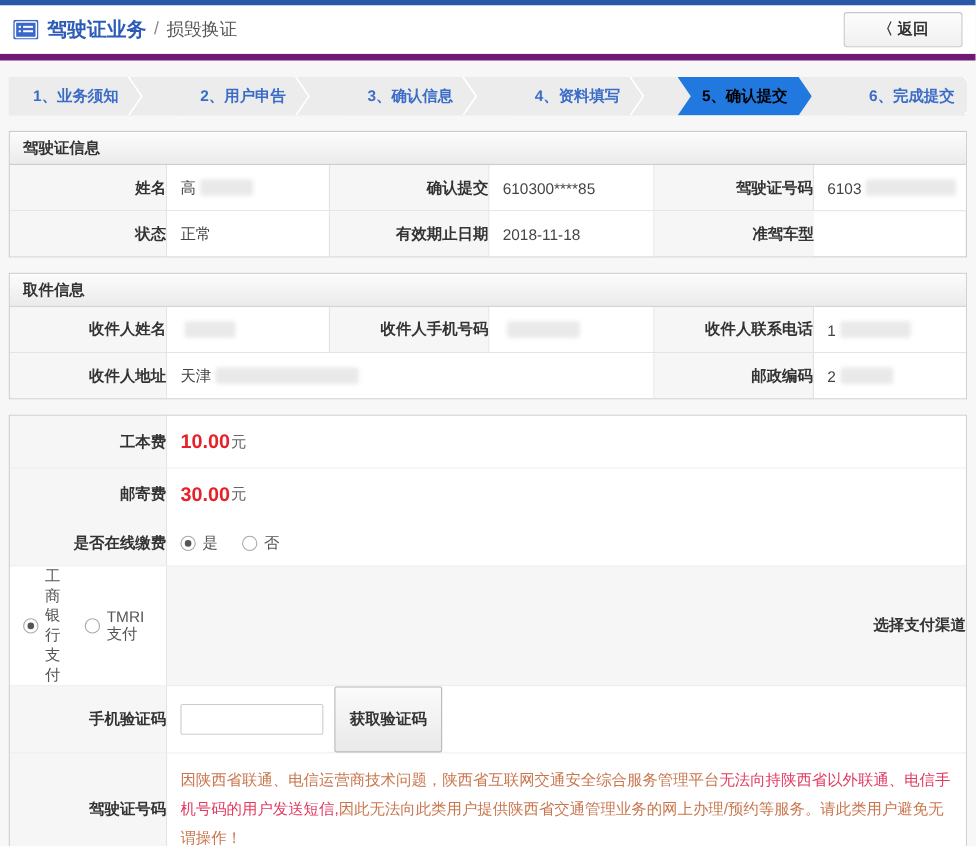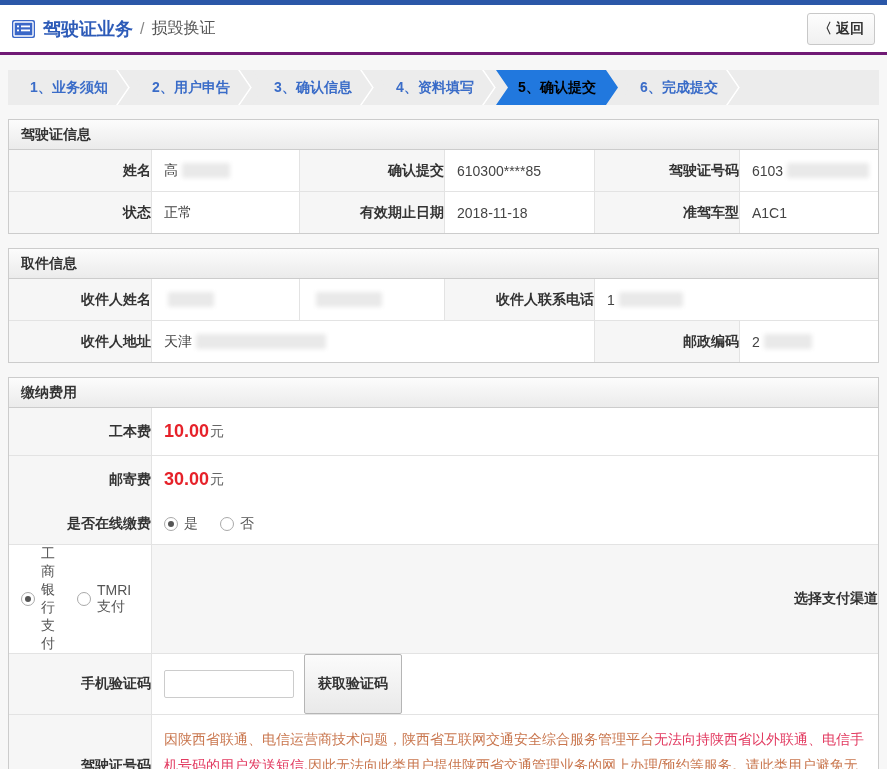--- a/index.html
+++ b/index.html
@@ -11,42 +11,43 @@
     font-size:14px;
   }
   
   .topbar { height:5px; background:#2b57a8; }
   
   .page-header {
     background:#fff;
     height:50px;
     display:flex; align-items:center;
     padding:0 12px;
-    border-bottom:3px solid #701a75;
+    border-bottom:6px solid #701a75;
   }
   .hdr-icon { width:23px; height:18px; margin-right:8px; flex:none; }
   .hdr-title { color:#2d5bb8; font-size:18px; font-weight:bold; }
   .hdr-sep { color:#888; font-size:16px; margin:0 7px; }
   .hdr-sub { color:#555; font-size:16px; }
   .back-btn {
     margin-left:auto;
     border:1px solid #c8c8c8; border-radius:3px;
     background:linear-gradient(#fdfdfd,#f0f0f0);
-    padding:6px 10px;
+    padding:6px 30px;
     font-size:14px; font-weight:bold; color:#333;
     cursor:pointer;
   }
   .back-btn .chev { font-weight:bold; margin-right:4px; }
   
   .step-bar {
     margin:15px 8px 0 8px;
     height:35px;
     background:#ececec;
     display:flex;
     overflow:hidden;
+    gap:30px;
   }
   .step {
     position:relative;
     width:122px; height:35px; line-height:35px;
     text-align:center;
     font-size:14px; font-weight:bold;
     color:#3a6cc8;
     background:#ececec;
     flex:none;
     clip-path:polygon(12px 50%,0 0,calc(100% - 12px) 0,100% 50%,calc(100% - 12px) 100%,0 100%);
@@ -192,35 +193,33 @@
       <div class="grid-row">
         <div class="cell cell-label">状态</div>
         <div class="cell cell-value">
           <span>正常</span>
         </div>
         <div class="cell cell-label">有效期止日期</div>
         <div class="cell cell-value">
           <span>2018-11-18</span>
         </div>
         <div class="cell cell-label">准驾车型</div>
-        <div class="cell cell-value">
-          <span>A1C1</span>
-        </div>
       </div>
     </div>
 </div>
 
 <div class="section">
   <div class="section-title">取件信息</div>
   <div id="pickup-table">
       <div class="grid-row">
         <div class="cell cell-label">收件人姓名</div>
         <div class="cell cell-value">
           <span class="redact" style="width: 46px;"></span>
         </div>
+        <div class="cell cell-label">收件人手机号码</div>
         <div class="cell cell-value">
           <span class="redact" style="width: 66px;"></span>
         </div>
         <div class="cell cell-label">收件人联系电话</div>
         <div class="cell cell-value">
           <span>1</span>
           <span class="redact" style="width: 64px;"></span>
         </div>
       </div>
       <div class="grid-row">
@@ -232,21 +231,20 @@
         <div class="cell cell-label">邮政编码</div>
         <div class="cell cell-value">
           <span>2</span>
           <span class="redact" style="width: 48px;"></span>
         </div>
       </div>
     </div>
 </div>
 
 <div class="section">
-  <div class="section-title">缴纳费用</div>
   <div id="fee-rows">
       <div class="grid-row-2col">
         <div class="cell cell-label fee-cell">工本费</div>
         <div class="cell cell-value fee-cell">
           <span class="fee-amount">10.00</span>
           <span class="fee-unit">元</span>
         </div>
       </div>
       <div class="grid-row-2col">
         <div class="cell cell-label fee-cell">邮寄费</div>

